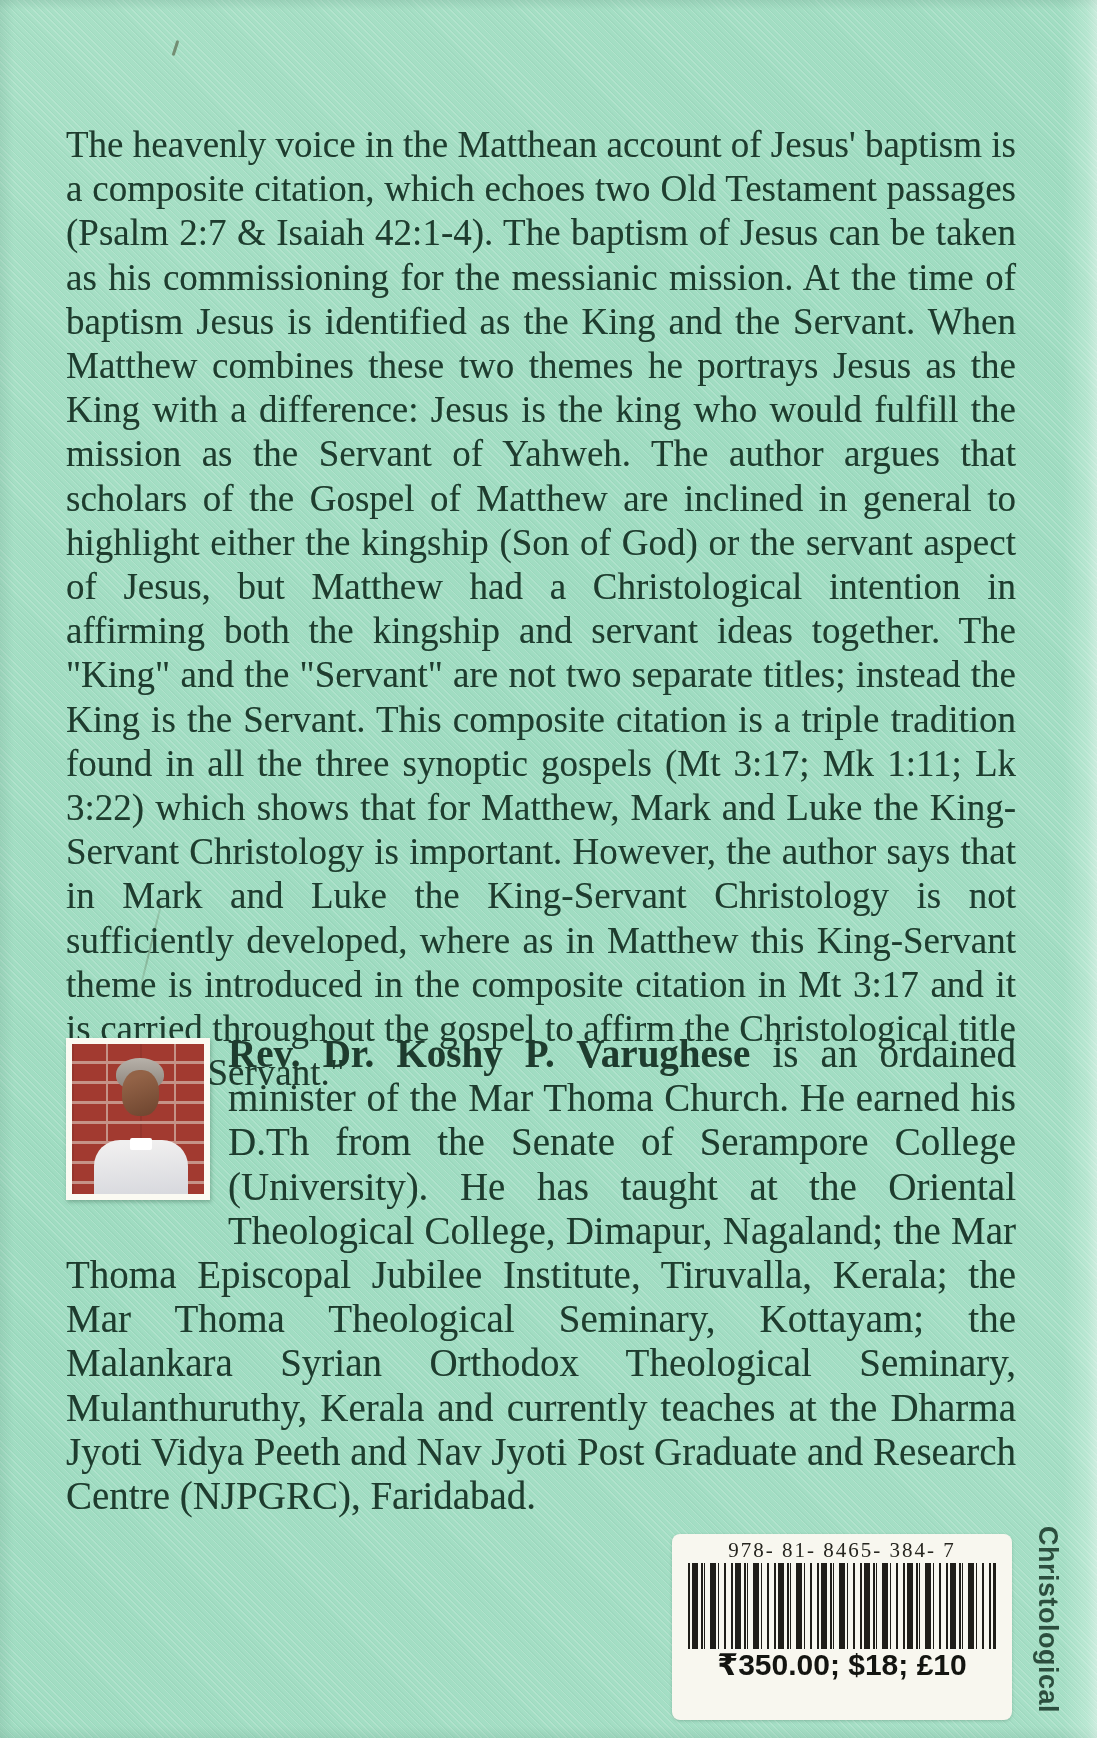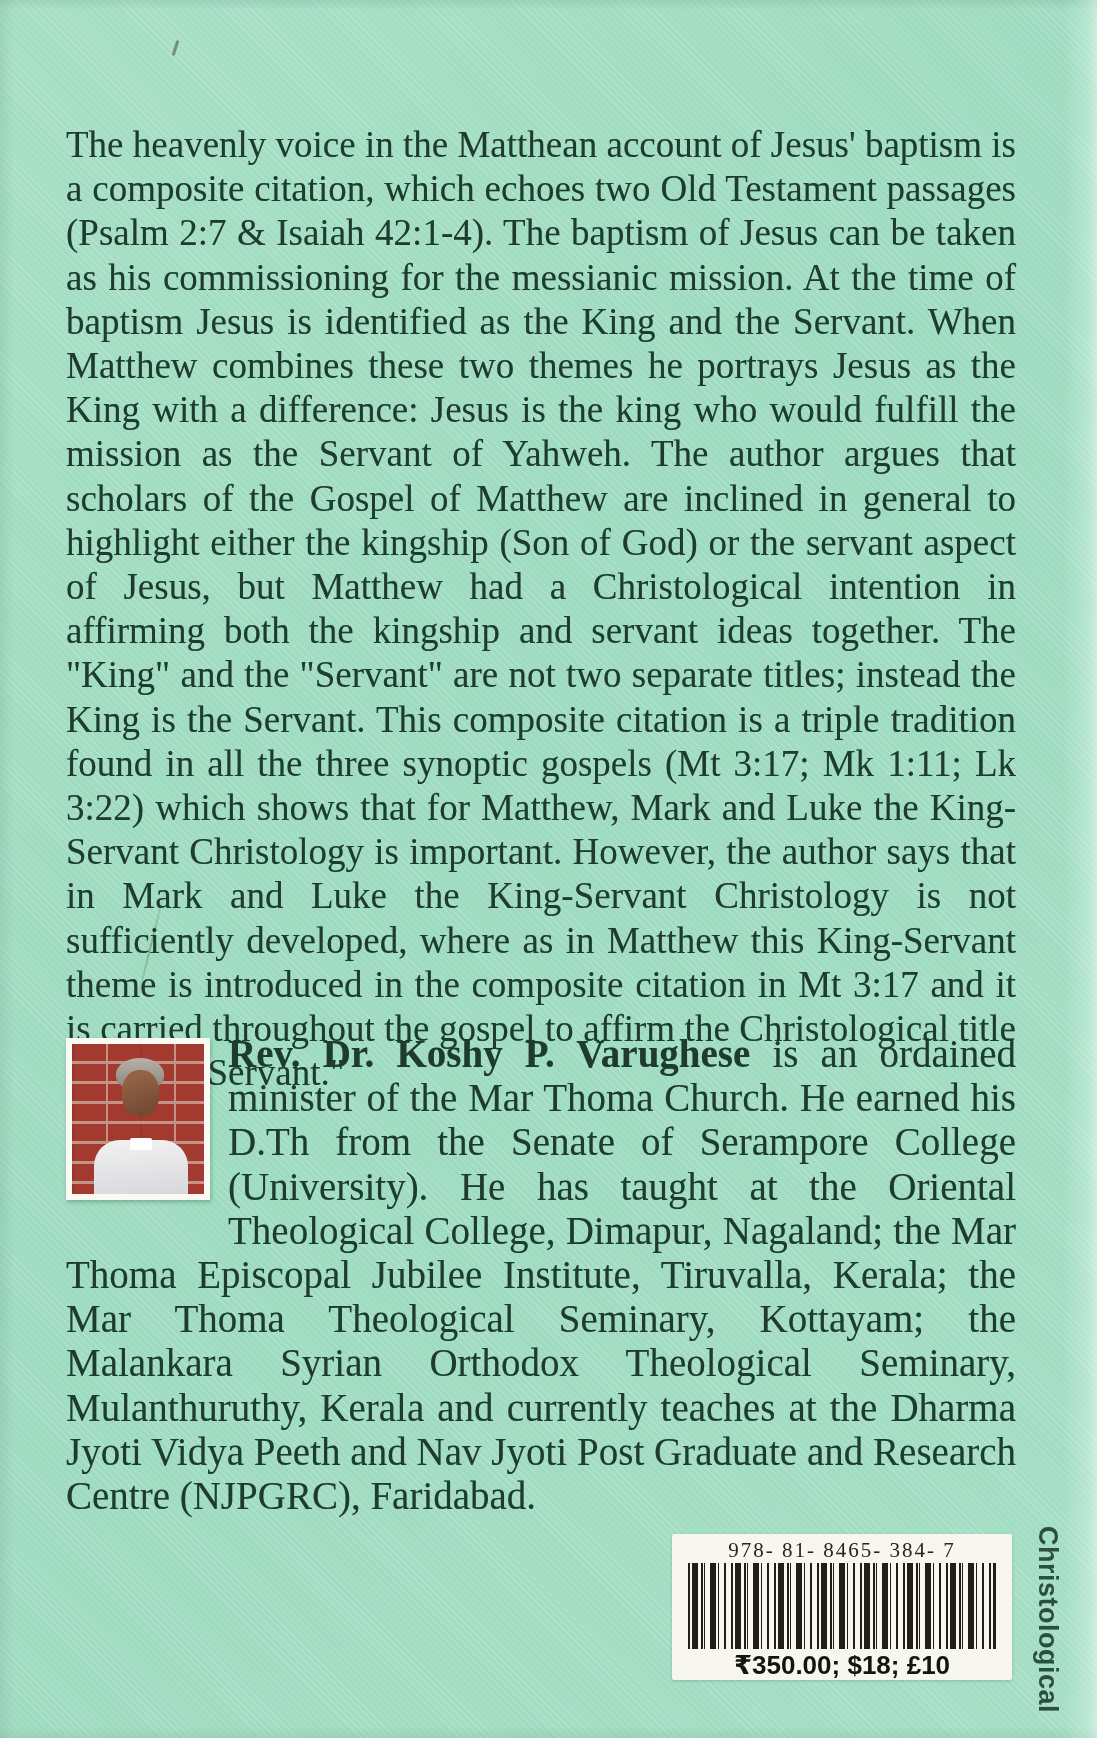--- a/index.html
+++ b/index.html
@@ -61,22 +61,22 @@
   .robe{
     position:absolute;bottom:-4px;left:22px;width:94px;height:58px;
     border-radius:26px 26px 0 0;
     background:linear-gradient(175deg,#f0efef 10%,#d8d9de 90%);
   }
   .collar{
     position:absolute;bottom:44px;left:58px;width:22px;height:12px;
     background:#fff;border-radius:2px;
   }
   .barcode-panel{
-    position:absolute;left:672px;top:1534px;width:340px;height:146px;
-    background:#f8f7ef;border-radius:2px;
+    position:absolute;left:672px;top:1534px;width:340px;height:186px;
+    background:#f8f7ef;border-radius:8px;
     box-shadow:0 1px 3px rgba(40,80,60,.25);
     text-align:center;
   }
   .isbn{
     font-family:"Liberation Serif","DejaVu Serif",serif;
     font-size:21px;letter-spacing:2px;color:#26251f;
     padding-top:4px;line-height:24px;
   }
   .bars{
     height:86px;margin:1px 16px 0 16px;
@@ -84,21 +84,21 @@
       #201e19 0 2px,  rgba(0,0,0,0) 2px 4px,
       #201e19 4px 10px, rgba(0,0,0,0) 10px 13px,
       #201e19 13px 15px, rgba(0,0,0,0) 15px 16px,
       #201e19 16px 17px, rgba(0,0,0,0) 17px 22px,
       #201e19 22px 28px, rgba(0,0,0,0) 28px 30px,
       #201e19 30px 31px, rgba(0,0,0,0) 31px 36px,
       #201e19 36px 38px, rgba(0,0,0,0) 38px 43px);
   }
   .price{
     font-family:"Liberation Sans","DejaVu Sans",sans-serif;
-    font-weight:bold;font-size:26px;color:#141511;
+    font-weight:bold;font-size:30px;color:#141511;
     line-height:32px;
   }
   .spine-title{
     position:absolute;right:34px;top:1526px;height:160px;
     writing-mode:vertical-rl;text-orientation:mixed;
     font-family:"Liberation Sans","DejaVu Sans",sans-serif;
     font-weight:bold;font-size:27px;letter-spacing:.5px;
     color:#2c4e3e;
   }
   .smudge{

